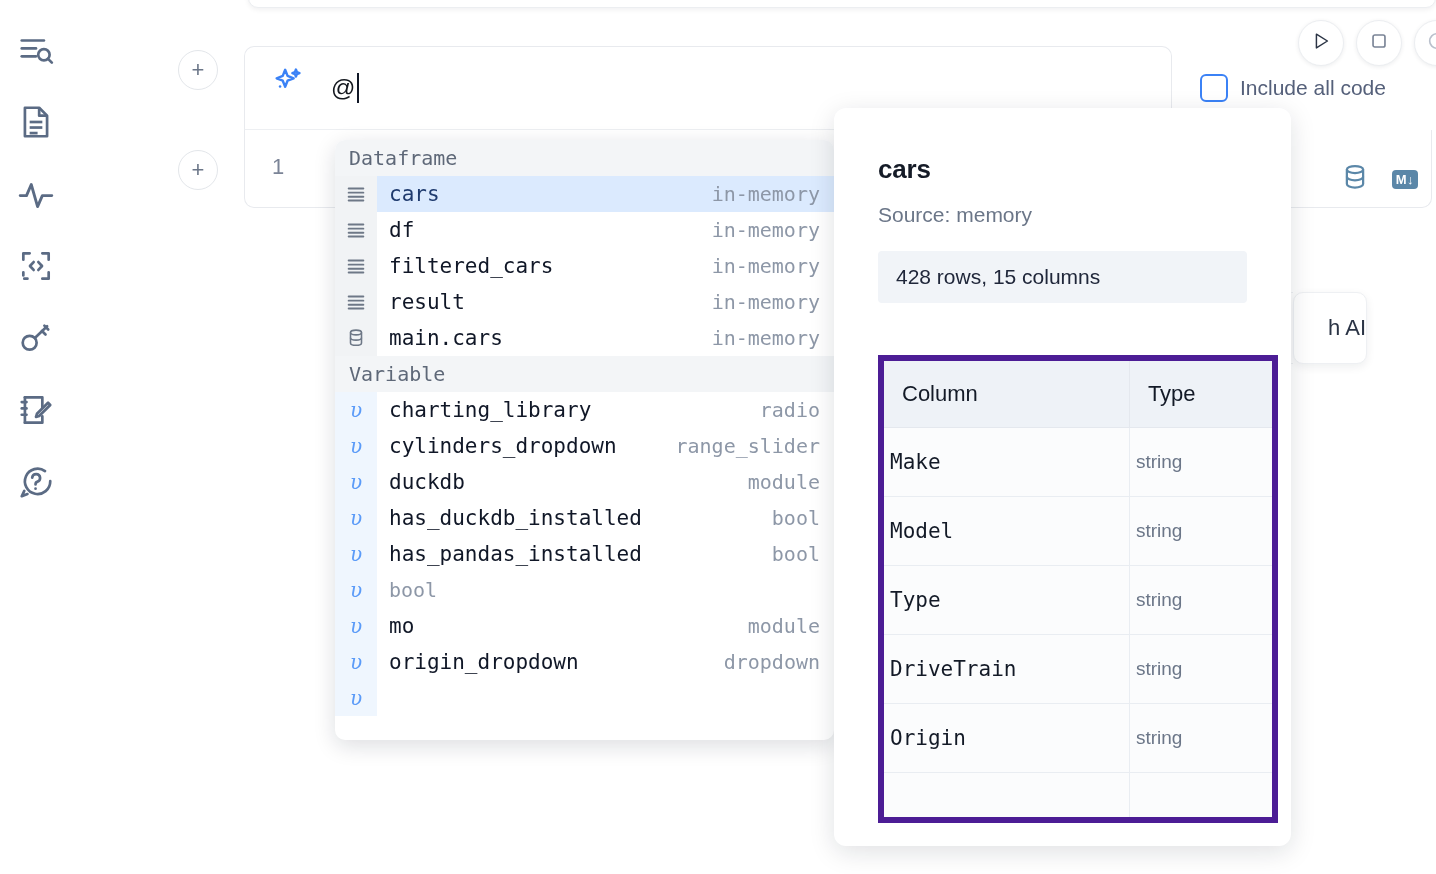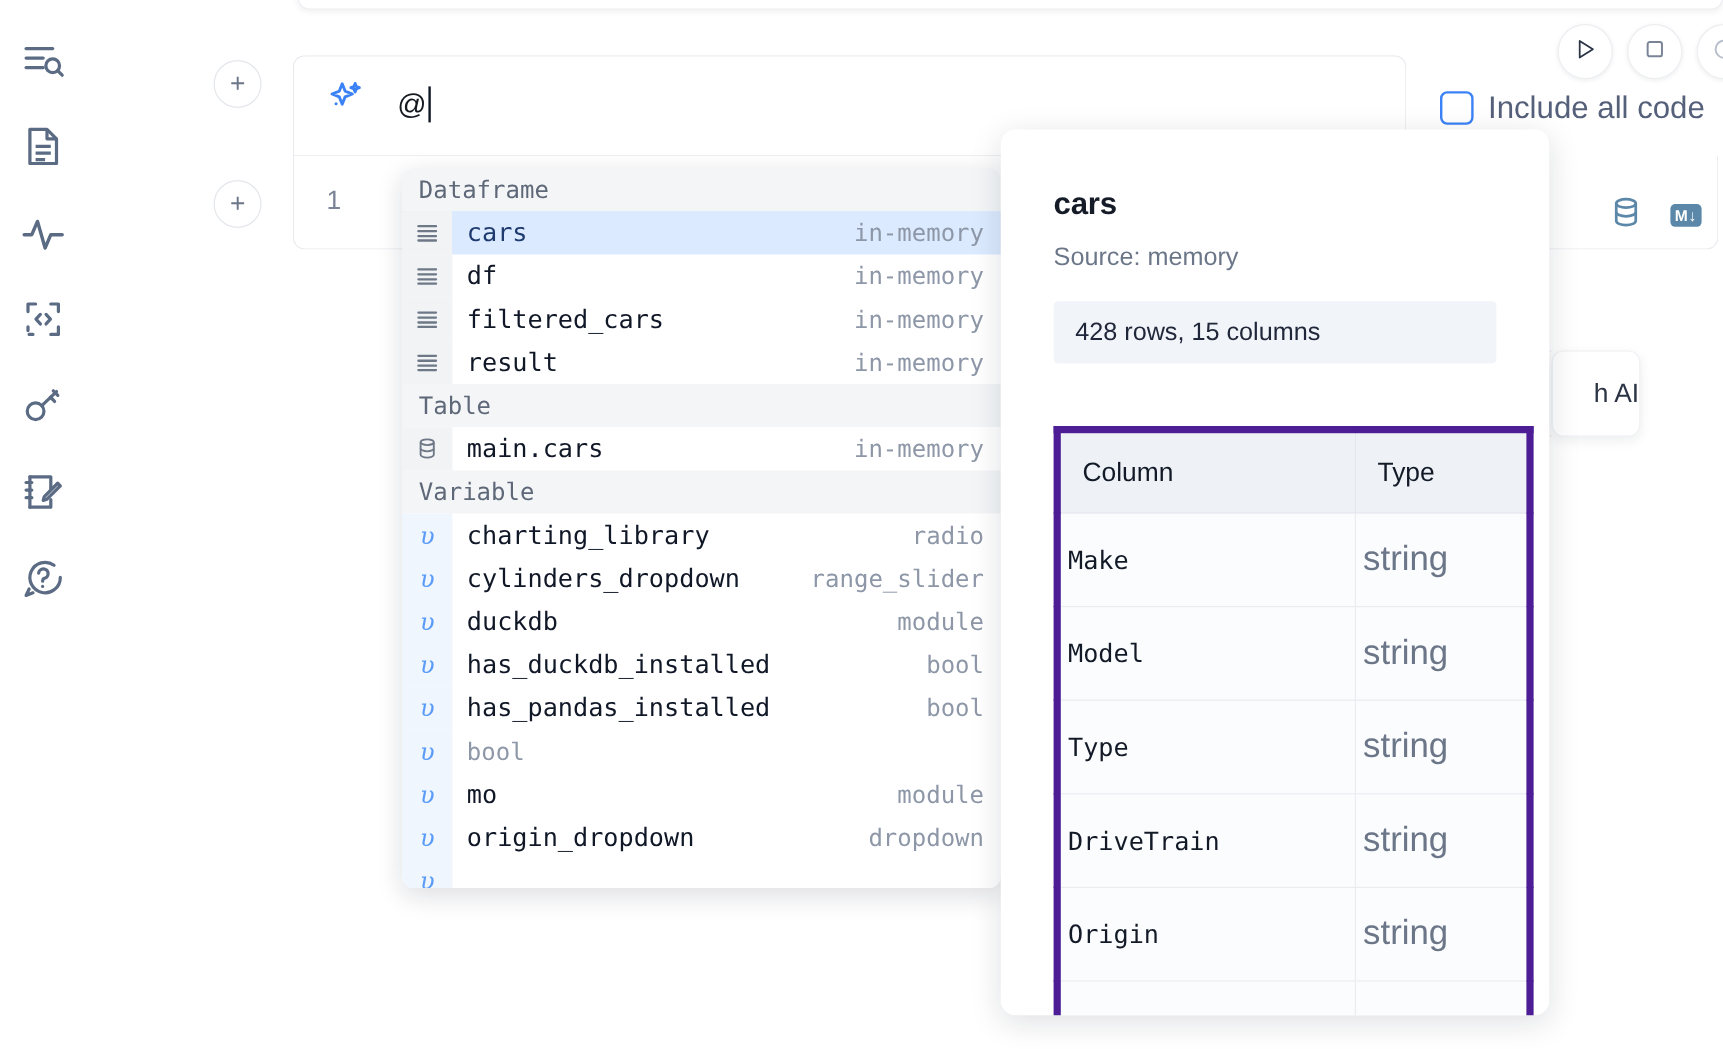--- a/index.html
+++ b/index.html
@@ -113,21 +113,21 @@
   
   .include-row {
     position: absolute; left: 1200px; top: 74px;
     display: flex; align-items: center; gap: 12px;
   }
   .chk {
     width: 28px; height: 28px; border-radius: 6px;
     border: 2px solid #3b82f6; background: #ffffff;
   }
   .include-label {
-    font-size: 26px; color: #55607a;
+    font-size: 21px; color: #55607a;
   }
 
   
   .ai-chip {
     position: absolute; left: 1293px; top: 292px;
     width: 74px; height: 72px;
     background: #ffffff; border: 1px solid #eef0f3; border-radius: 10px;
     box-shadow: 0 3px 10px rgba(15,23,42,0.07);
     display: flex; align-items: center; justify-content: flex-end;
     padding-left: 8px;
@@ -213,21 +213,21 @@
     padding: 20px 0 20px 18px; border: 1px solid #e4e8ee;
   }
   .detail-table td {
     background: #fbfcfd; border: 1px solid #e9edf2;
     padding: 22px 0 22px 6px;
   }
   .col-cell {
     font-family: "DejaVu Sans Mono", monospace; font-size: 21px; color: #131a27;
   }
   .type-cell {
-    font-family: "Liberation Sans", sans-serif; font-size: 29px; color: #6b7688;
+    font-family: "Liberation Sans", sans-serif; font-size: 19px; color: #6b7688;
   }
   .th-col { width: 232px; }
   .th-type { width: 136px; }
 </style>
 </head>
 <body>
 
 <div class="root">
 
   <div class="top-card"></div>
@@ -425,21 +425,20 @@
             <line x1="4" y1="10.5" x2="20" y2="10.5"></line>
             <line x1="4" y1="15" x2="20" y2="15"></line>
             <line x1="4" y1="19" x2="20" y2="19"></line>
           </svg>
         </div>
         <div class="dd-body">
           <span class="dd-name">result</span>
           <span class="dd-type">in-memory</span>
         </div>
       </div>
-      <div class="dd-group">Table</div>
       <div class="dd-row">
         <div class="dd-gutter">
           <svg width="22" height="22" viewBox="0 0 24 24" fill="none" stroke="currentColor" stroke-width="1.7">
             <ellipse cx="12" cy="6" rx="6" ry="2.6"></ellipse>
             <path d="M6 6v11.4c0 1.4 2.7 2.6 6 2.6s6-1.2 6-2.6V6"></path>
             <path d="M6 11.7c0 1.4 2.7 2.6 6 2.6s6-1.2 6-2.6"></path>
           </svg>
         </div>
         <div class="dd-body">
           <span class="dd-name">main.cars</span>

